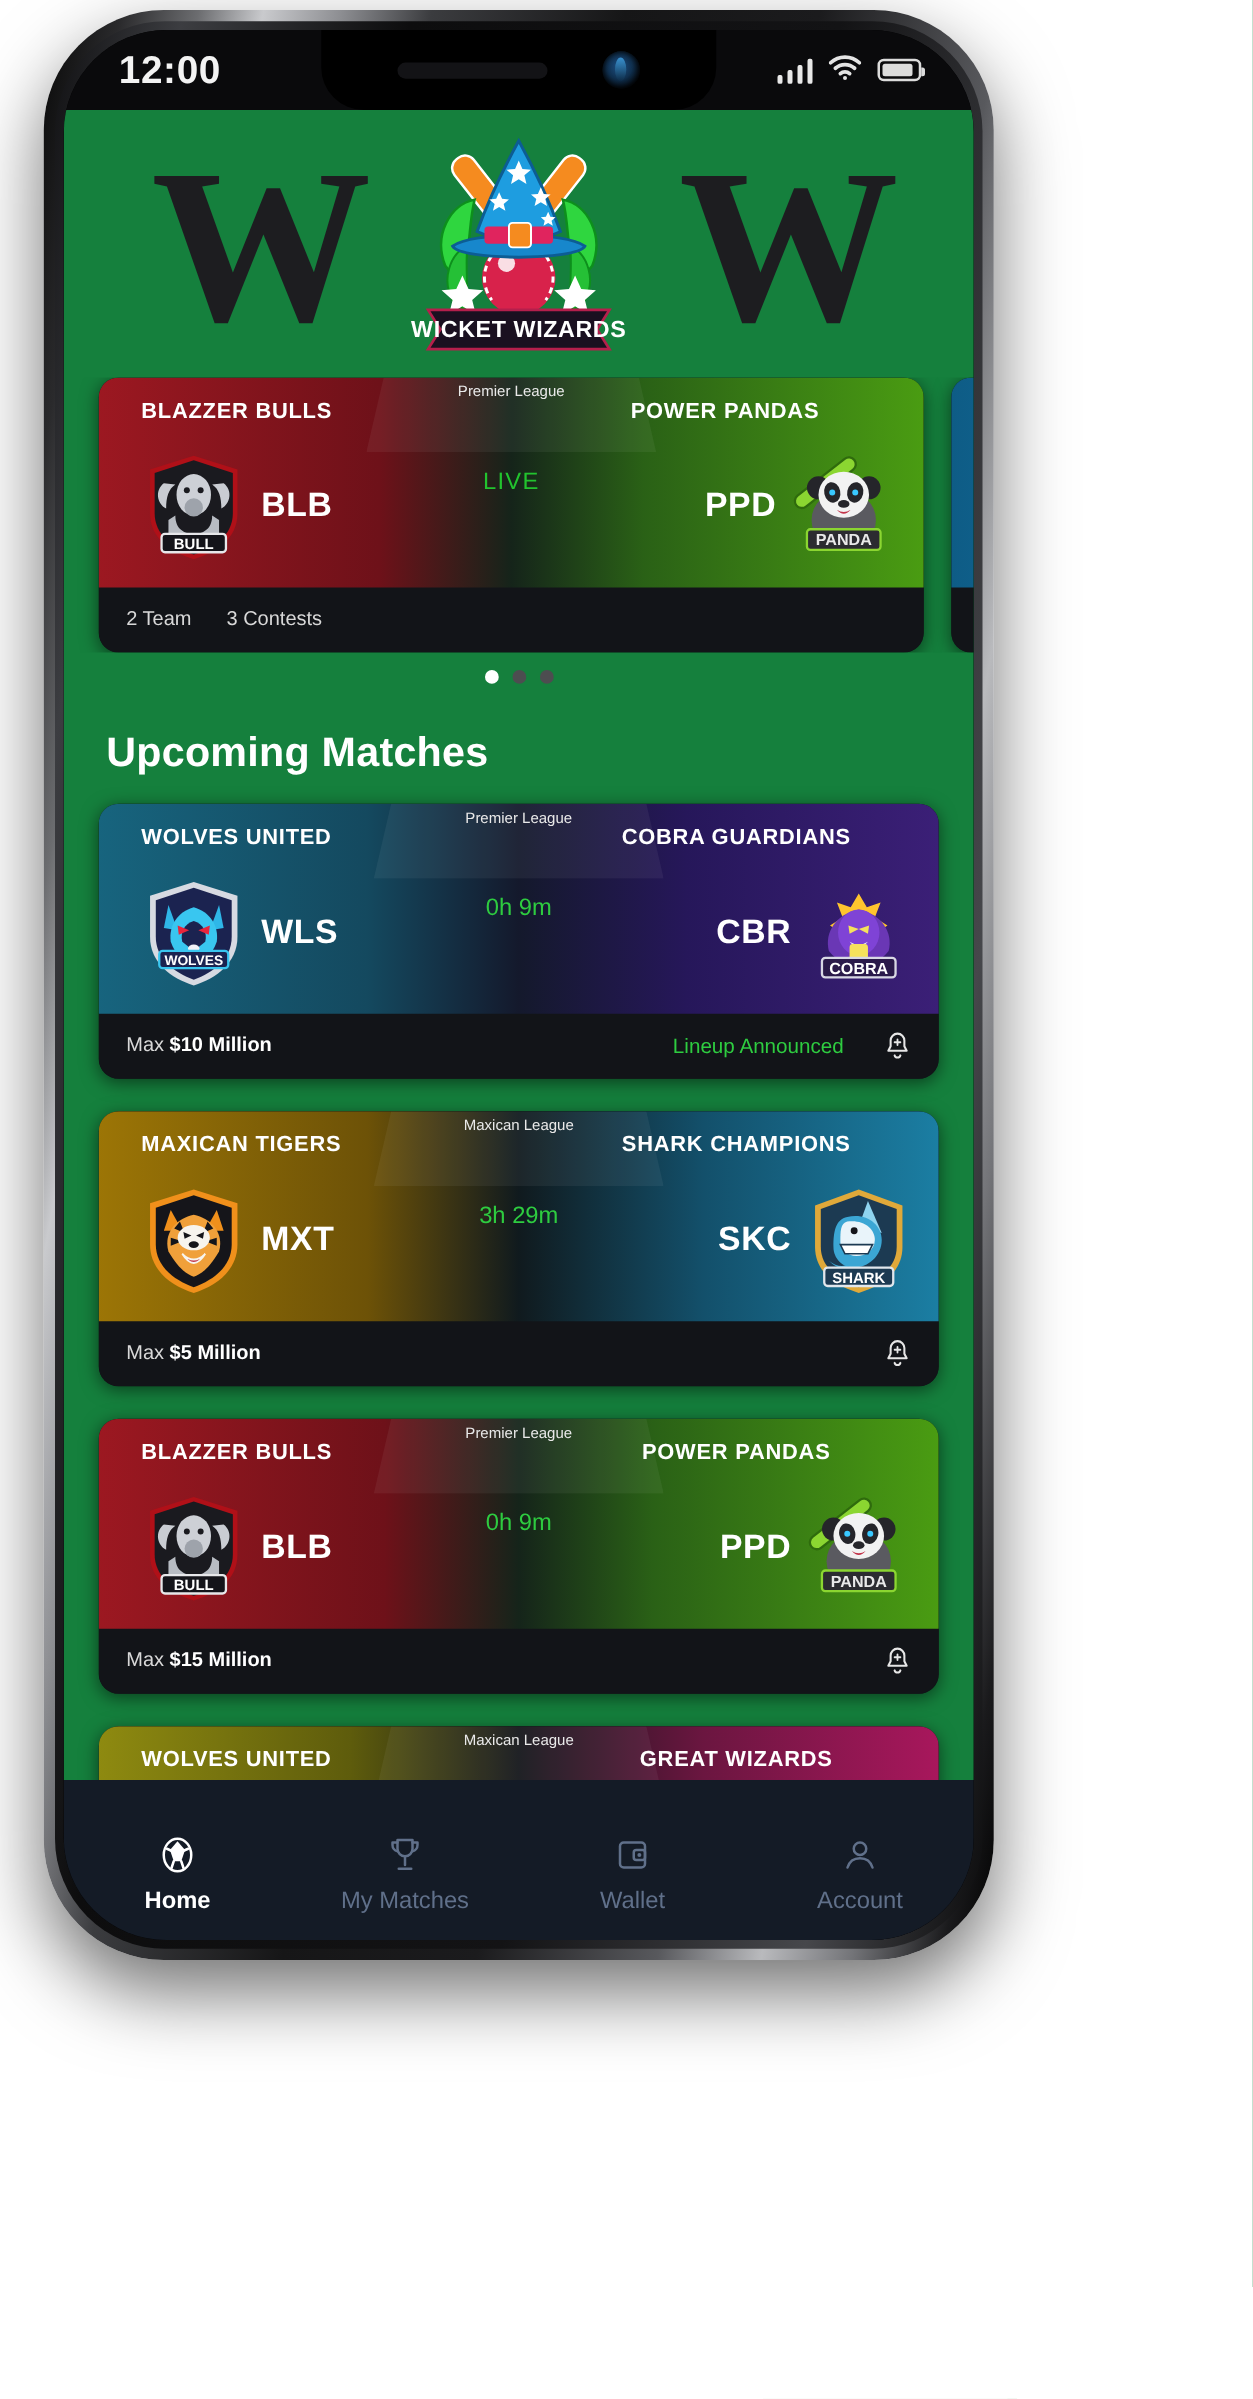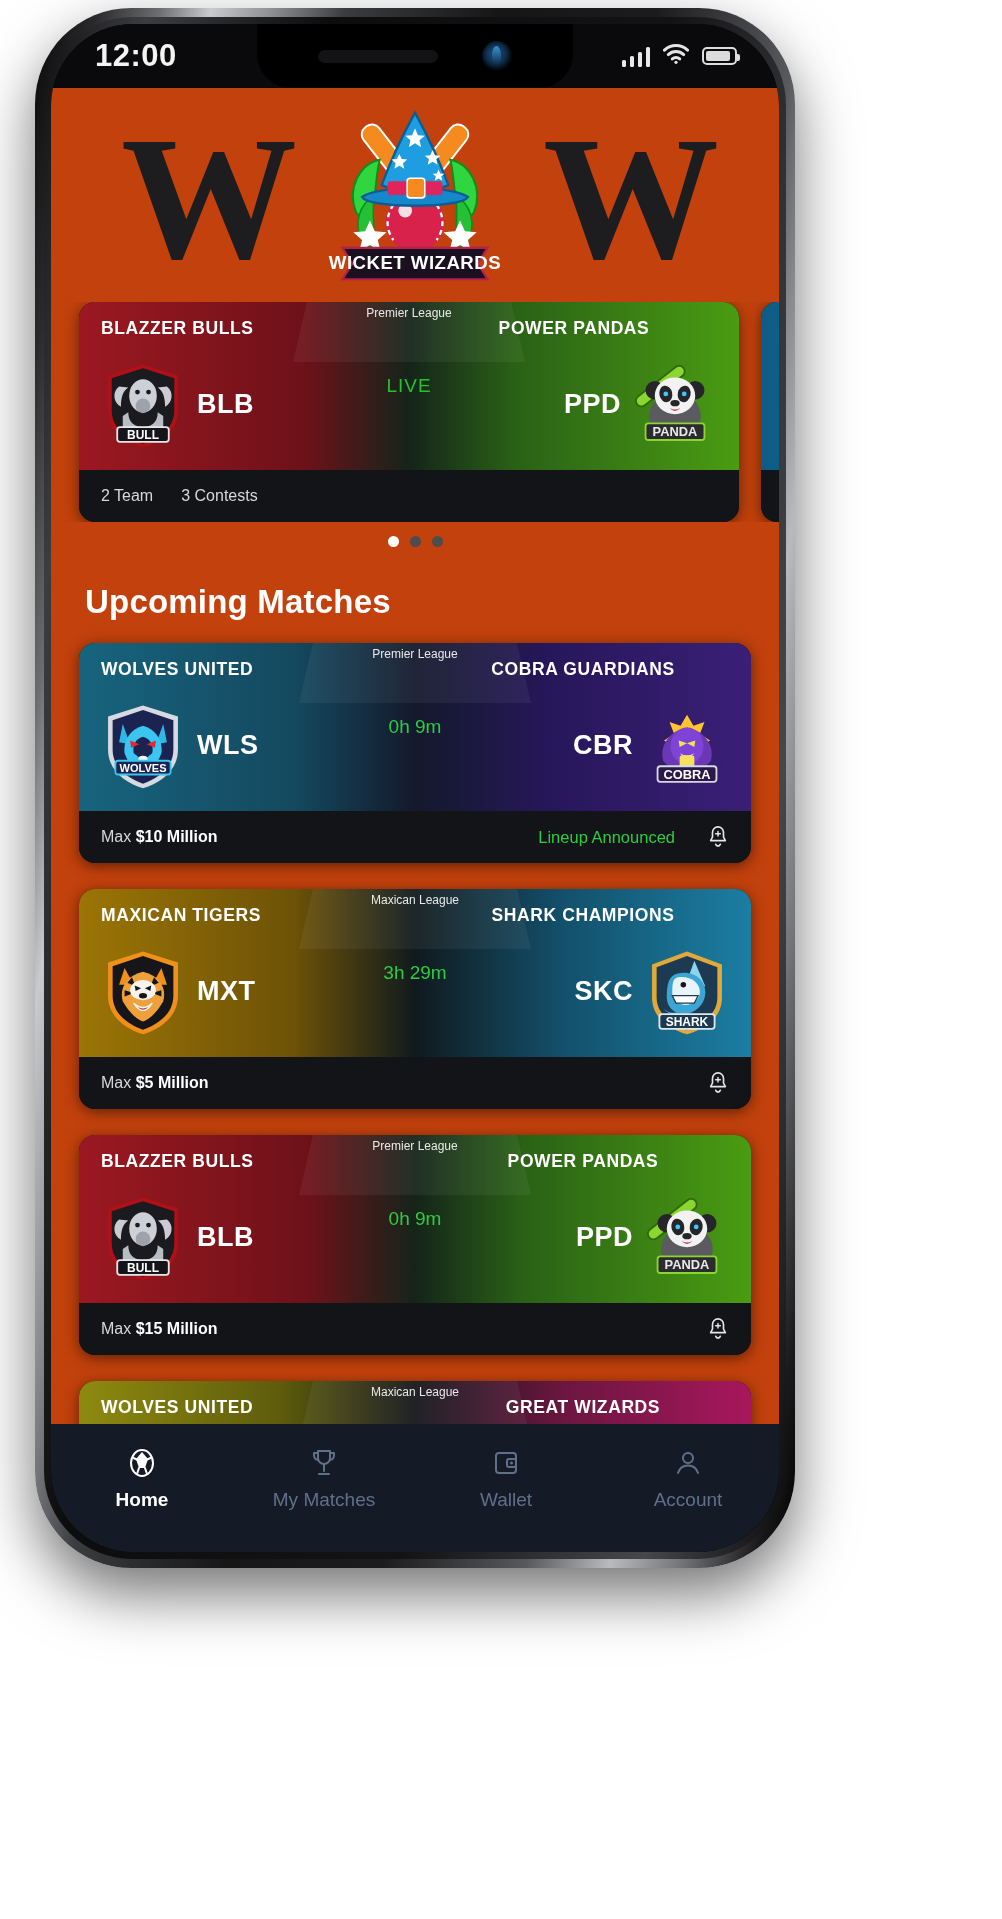--- a/index.html
+++ b/index.html
@@ -69,41 +69,41 @@
   .status-icons{display:flex;align-items:center;gap:13px;}
   .bars{display:flex;align-items:flex-end;gap:3.5px;height:21px;}
   .bars i{display:block;width:4.5px;background:#e8e8e8;border-radius:1.5px;}
   .bars i:nth-child(1){height:7px}.bars i:nth-child(2){height:11px}
   .bars i:nth-child(3){height:15px}.bars i:nth-child(4){height:20px}
   .batt{width:35px;height:18px;border:2.2px solid #dcdcdc;border-radius:5px;position:relative;padding:2px;}
   .batt::after{content:"";position:absolute;right:-5px;top:5px;width:3px;height:7px;background:#dcdcdc;border-radius:0 2px 2px 0;}
   .batt span{display:block;height:100%;width:88%;background:#dcdcdc;border-radius:2px;}
 
   
-  .appbody{flex:1 1 auto;overflow:hidden;position:relative;background:#c2410c;}
+  .appbody{flex:1 1 auto;overflow:hidden;position:relative;background:#15803d;}
 
   
   .logoband{position:relative;height:210px;display:flex;align-items:center;justify-content:center;}
   .ghostW{position:absolute;top:22px;font-size:176px;font-weight:700;color:#1d1d20;
     font-family:"Liberation Serif",serif;line-height:1;user-select:none;}
   .ghostW.l{left:70px;} .ghostW.r{right:60px;}
   .logo{position:relative;width:196px;height:196px;z-index:3;}
   .logo svg{width:100%;height:100%;display:block;}
 
   
   .carousel{position:relative;height:220px;margin-top:4px;overflow:hidden;}
   .track{position:absolute;left:28px;top:0;display:flex;gap:22px;}
   .mcard{width:660px;border-radius:16px;overflow:hidden;background:#121418;flex:0 0 auto;
     box-shadow:0 3px 14px rgba(0,0,0,.5);}
   .mcard.peek{width:300px;}
   .mtop{position:relative;height:168px;display:flex;align-items:stretch;}
   .mtop::after{content:"";position:absolute;left:50%;top:0;transform:translateX(-50%);
     width:232px;height:60px;background:rgba(255,255,255,.055);
     clip-path:polygon(6% 0,94% 0,100% 100%,0% 100%);pointer-events:none;}
-  .side{flex:1 1 0;position:relative;display:flex;flex-direction:column;}
+  .side{flex:1 1 0;position:relative;display:flex;flex-direction:column;margin-left:12px;}
   .side.left{align-items:flex-start;}
   .side.right{align-items:center;}
   .tname{font-size:17.5px;font-weight:700;color:#fff;letter-spacing:.6px;padding:16px 22px 0;}
   .teamrow{flex:1;display:flex;align-items:center;gap:8px;width:100%;padding:0 18px;}
   .side.right .teamrow{justify-content:flex-end;}
   .crest{width:92px;height:92px;flex:0 0 92px;position:relative;}
   .crest svg{width:100%;height:100%;display:block;}
   .abbr{font-size:27px;font-weight:700;color:#fff;letter-spacing:.5px;}
   .mcenter{position:absolute;left:0;right:0;top:0;bottom:0;display:flex;flex-direction:column;
     align-items:center;justify-content:flex-start;pointer-events:none;z-index:2;}
@@ -130,21 +130,21 @@
 
   
   .g-blb{background:linear-gradient(90deg,#9c1821 0%,#6e1119 34%,#15241a 50%,#2a6116 66%,#4a9c12 100%);}
   .g-wls{background:linear-gradient(90deg,#17647e 0%,#14495f 32%,#14192c 50%,#26175a 70%,#3b1f77 100%);}
   .g-mxt{background:linear-gradient(90deg,#9c7506 0%,#6d5207 32%,#101a1e 50%,#13506b 72%,#1b7ea3 100%);}
   .g-ggs{background:linear-gradient(90deg,#8e8a10 0%,#5e5c0c 30%,#14161a 50%,#6b1640 72%,#a8175c 100%);}
 
   
   .bottomnav{
     flex:0 0 128px;height:128px;background:#141b26;
-    display:flex;align-items:flex-start;justify-content:space-around;padding-top:22px;
+    display:flex;align-items:center;justify-content:space-around;padding-top:22px;
   }
   .navitem{display:flex;flex-direction:column;align-items:center;gap:9px;width:25%;}
   .navitem .nico{width:34px;height:34px;}
   .navitem .nico svg{width:100%;height:100%;display:block;}
   .navitem span{font-size:19px;color:#60708a;}
   .navitem.active span{color:#fff;font-weight:700;}
   .navitem.active .nico svg{stroke:#fff;}
 </style>
 </head>
 <body>

